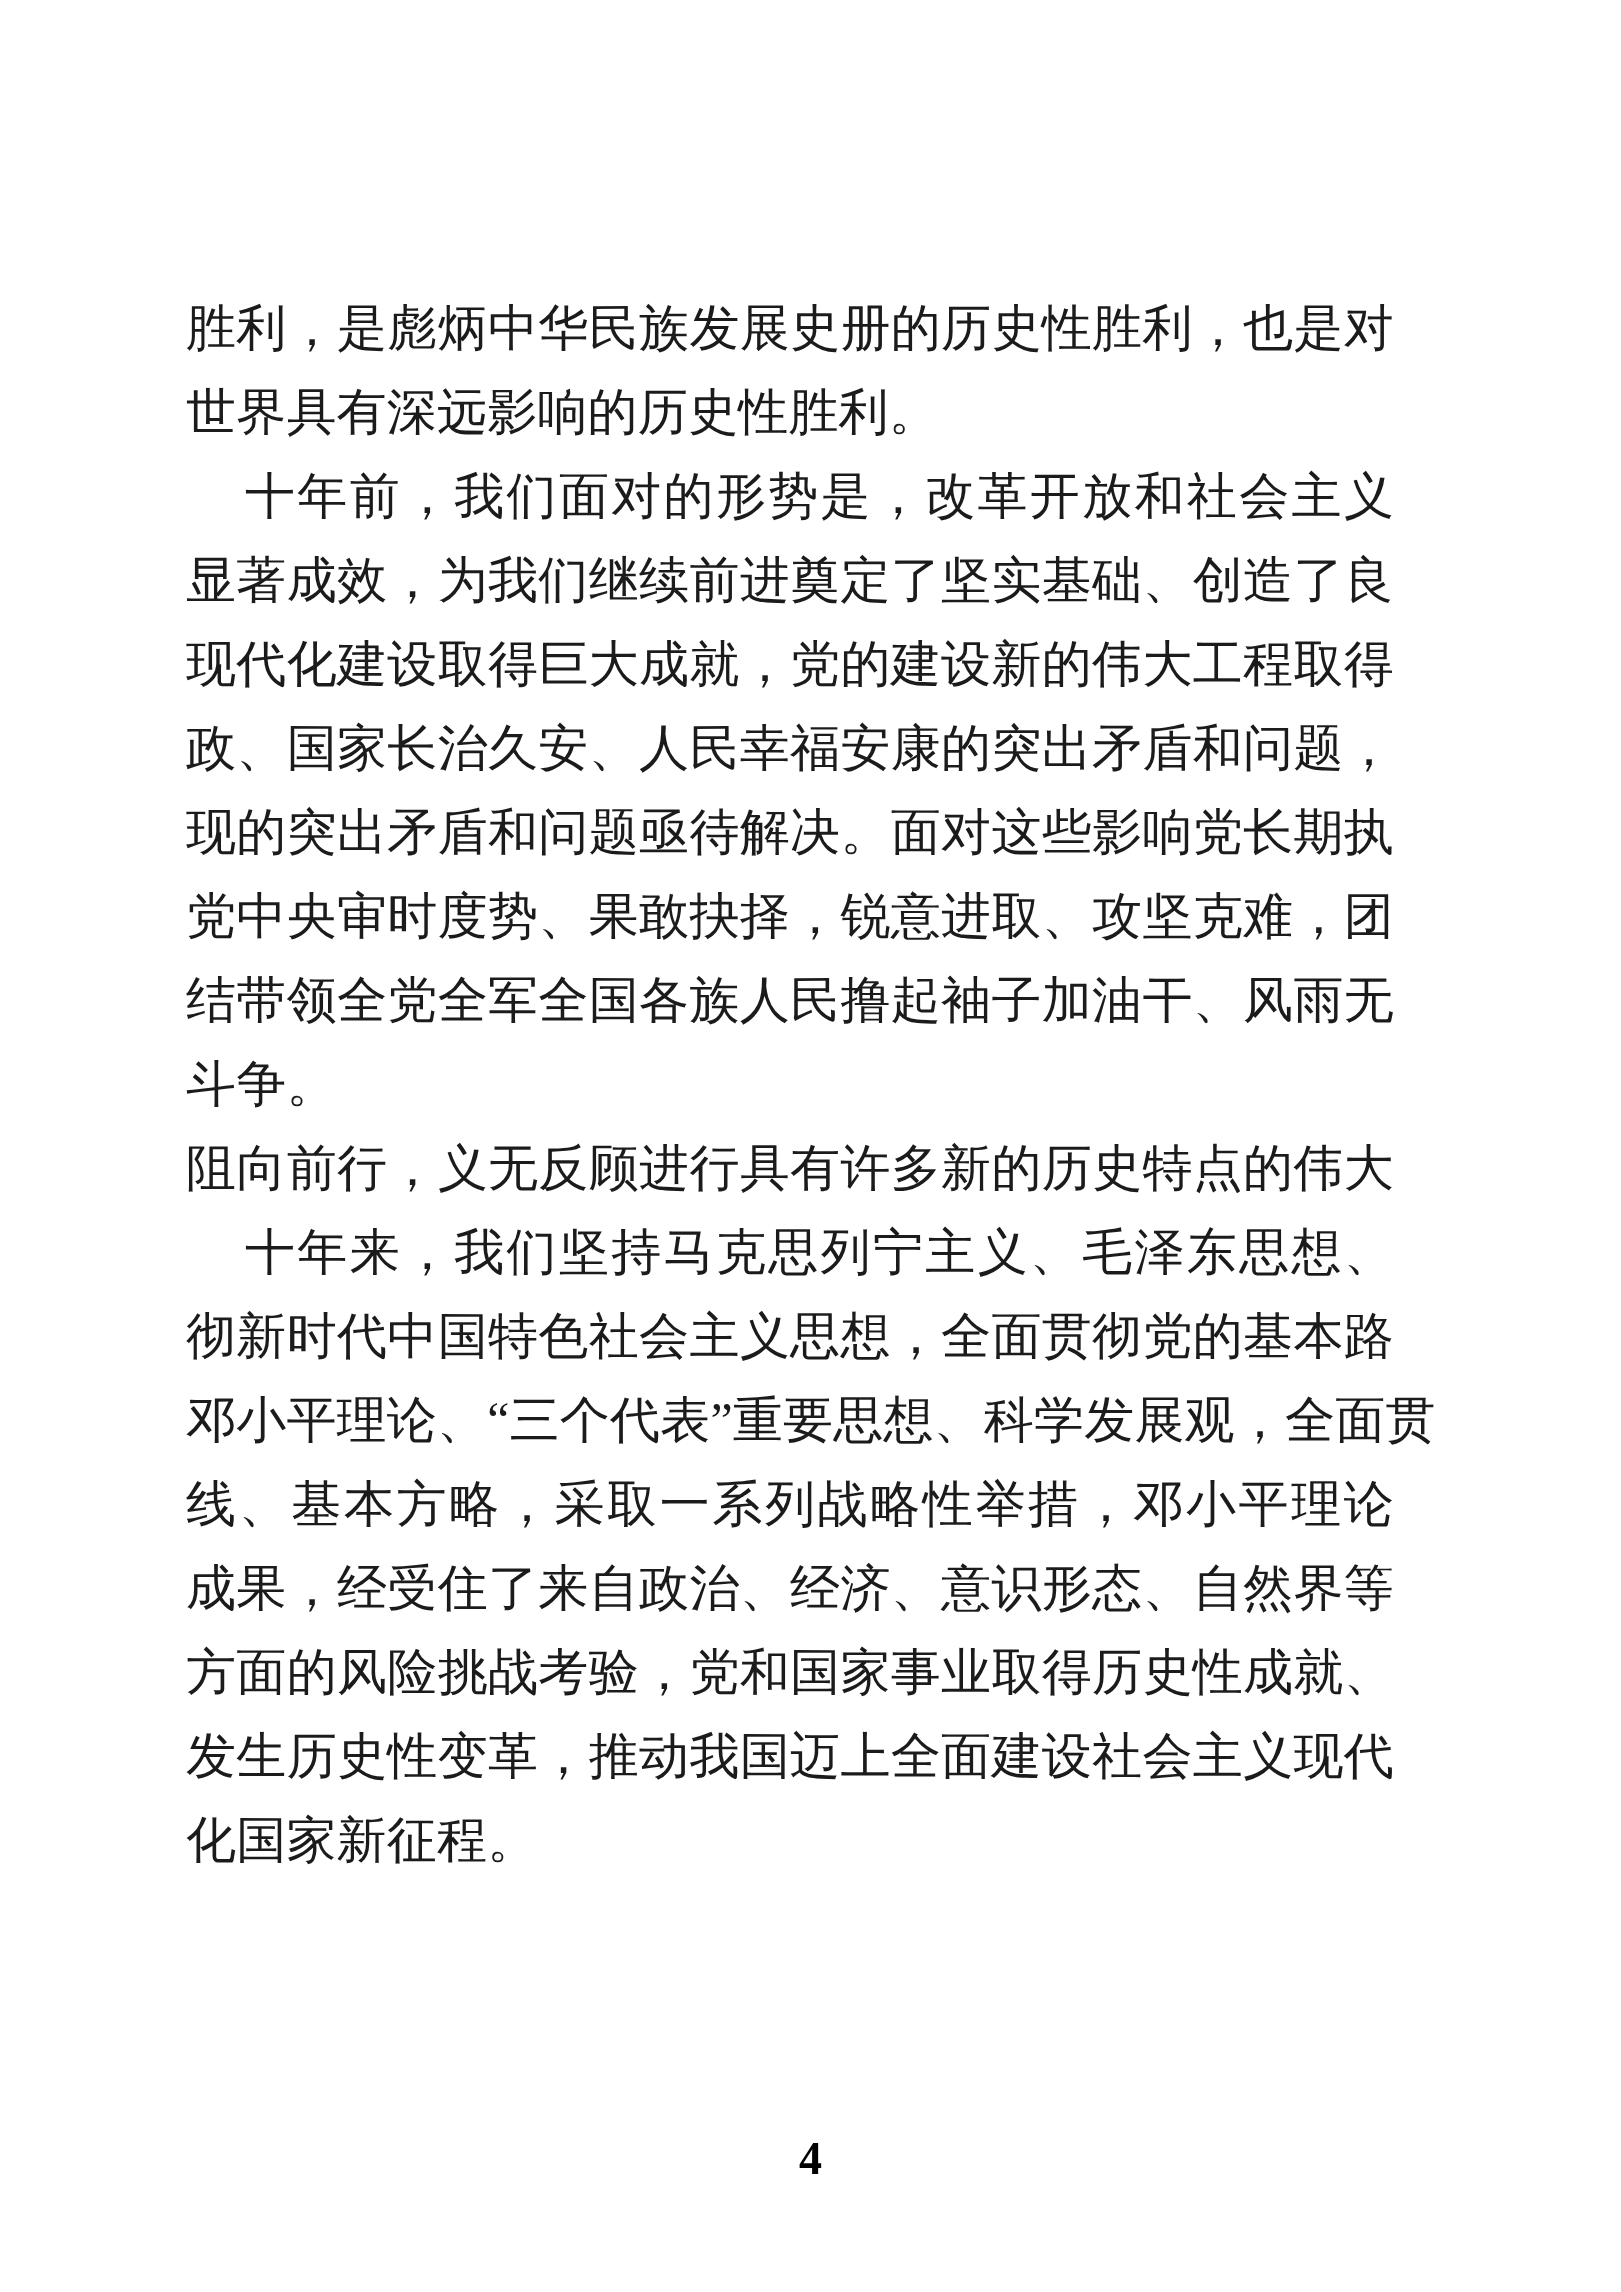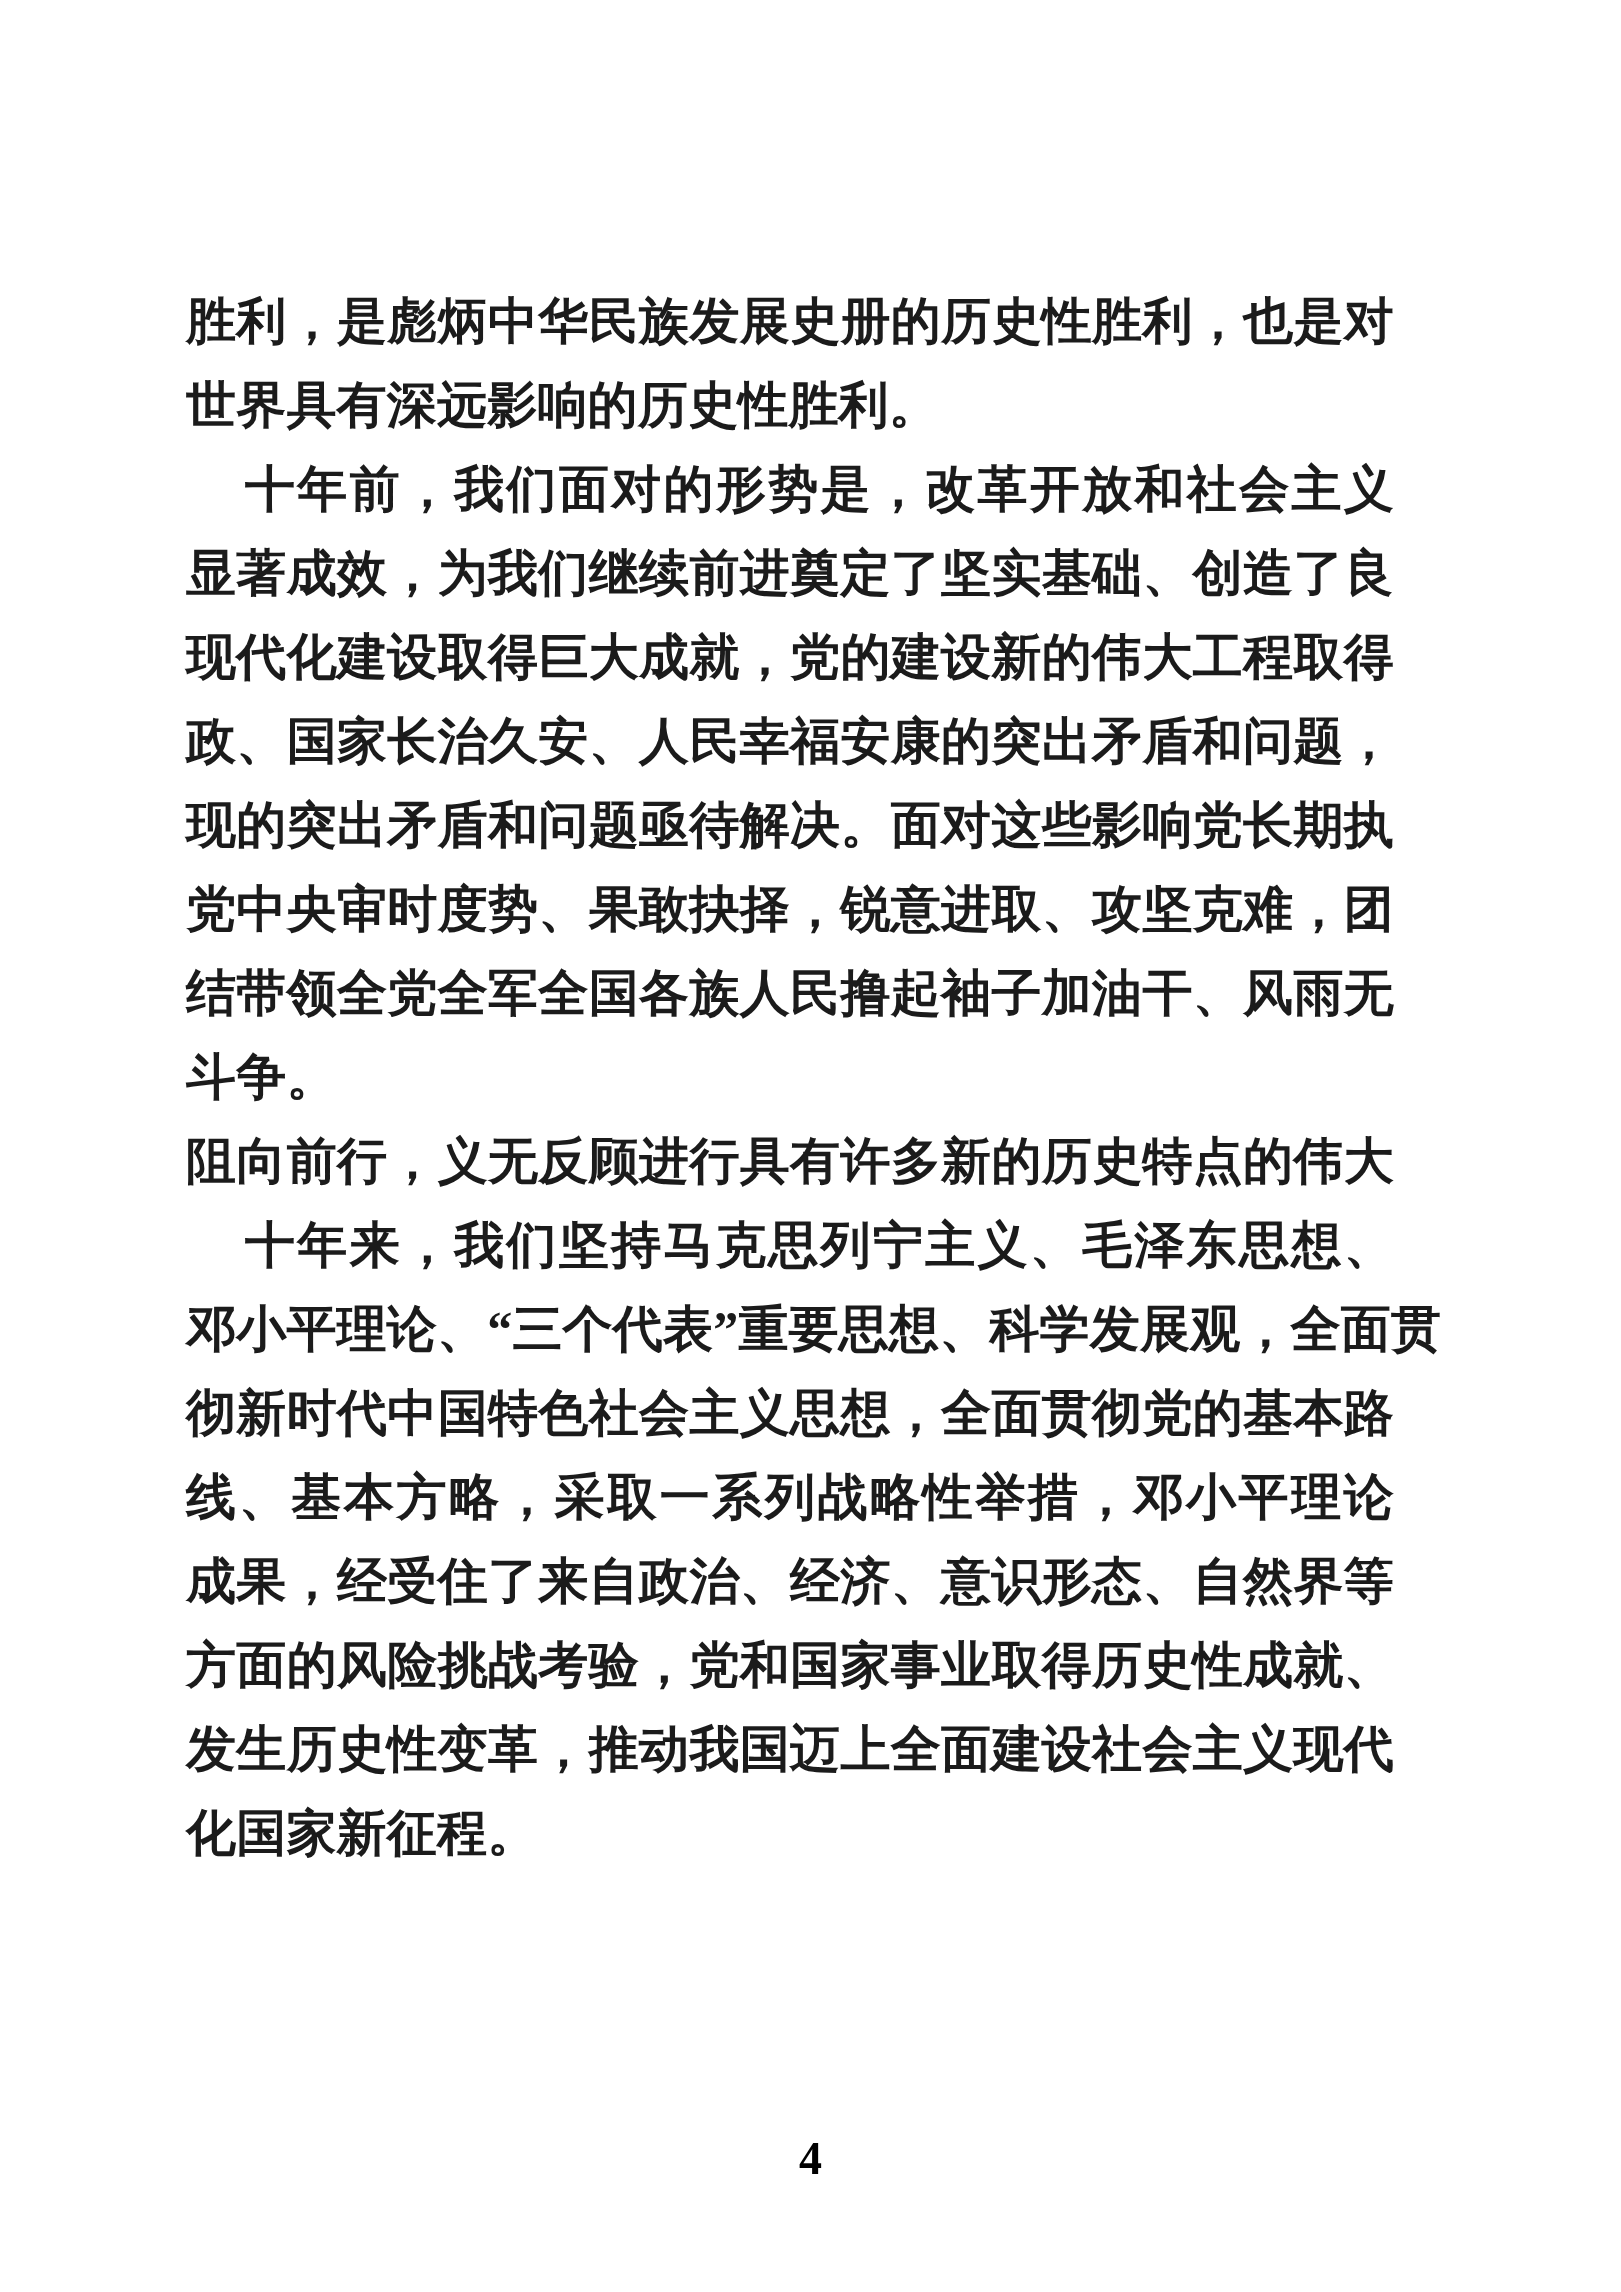--- a/index.html
+++ b/index.html
@@ -12,23 +12,22 @@
     width: 1621px;
     height: 2293px;
     background: #ffffff;
     font-family: "Liberation Serif", serif;
     color: #1b1b1b;
     overflow: hidden;
   }
   .text-block {
     position: absolute;
     left: 186px;
-    top: 279px;
+    top: 286px;
     width: 1208px;
-    font-weight: bold;
   }
   .line {
     font-size: 50px;
     line-height: 84px;
     height: 84px;
     white-space: nowrap;
     text-align: justify;
     text-align-last: justify;
     letter-spacing: 0.2px;
   }
@@ -63,22 +62,22 @@
     <div class="line para-first">十年前，我们面对的形势是，改革开放和社会主义</div>
     <div class="line">显著成效，为我们继续前进奠定了坚实基础、创造了良</div>
     <div class="line">现代化建设取得巨大成就，党的建设新的伟大工程取得</div>
     <div class="line">政、国家长治久安、人民幸福安康的突出矛盾和问题，</div>
     <div class="line">现的突出矛盾和问题亟待解决。面对这些影响党长期执</div>
     <div class="line">党中央审时度势、果敢抉择，锐意进取、攻坚克难，团</div>
     <div class="line">结带领全党全军全国各族人民撸起袖子加油干、风雨无</div>
     <div class="line para-last">斗争。</div>
     <div class="line">阻向前行，义无反顾进行具有许多新的历史特点的伟大</div>
     <div class="line para-first">十年来，我们坚持马克思列宁主义、毛泽东思想、</div>
+    <div class="line">彻新时代中国特色社会主义思想，全面贯彻党的基本路</div>
     <div class="line">邓小平理论、“三个代表”重要思想、科学发展观，全面贯</div>
-    <div class="line">彻新时代中国特色社会主义思想，全面贯彻党的基本路</div>
     <div class="line">线、基本方略，采取一系列战略性举措，邓小平理论</div>
     <div class="line">成果，经受住了来自政治、经济、意识形态、自然界等</div>
     <div class="line">方面的风险挑战考验，党和国家事业取得历史性成就、</div>
     <div class="line">发生历史性变革，推动我国迈上全面建设社会主义现代</div>
     <div class="line para-last">化国家新征程。</div>
   </div>
   <div class="page-number">4</div>
 </div>
 
 

